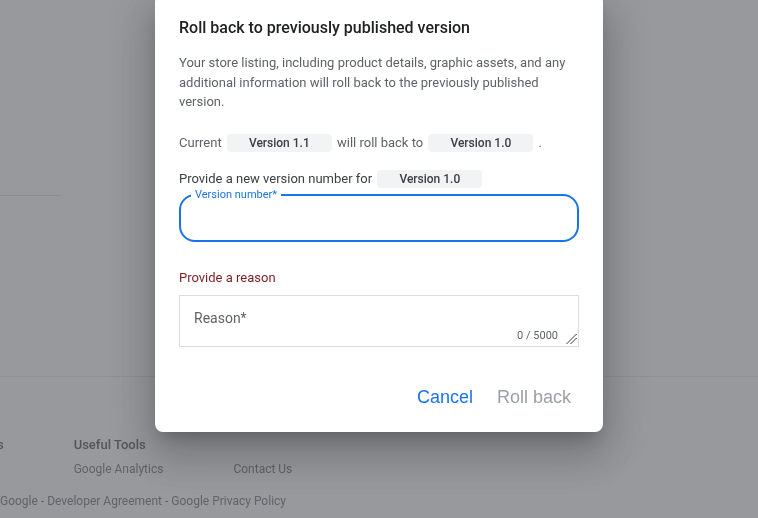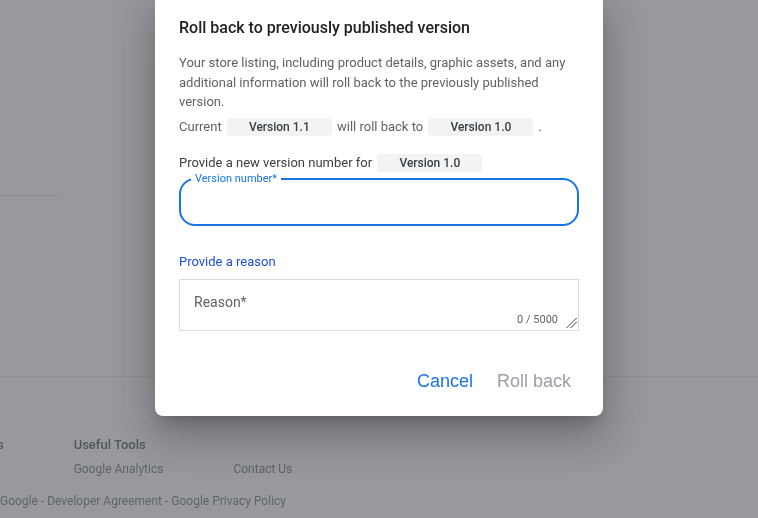--- a/index.html
+++ b/index.html
@@ -96,21 +96,21 @@
     .modal-title {
       font-size: 16px;
       font-weight: 500;
       color: #202124;
       margin-bottom: 16px;
     }
     .modal-description {
       font-size: 13px;
       color: #5f6368;
       line-height: 1.5;
-      margin-bottom: 6px;
+      margin-bottom: 22px;
     }
     .rollback-line {
       font-size: 13px;
       color: #5f6368;
       margin-bottom: 18px;
     }
     .version-chip {
       display: inline-block;
       background: #f1f3f4;
       color: #3c4043;
@@ -147,21 +147,21 @@
       width: 100%;
       height: 100%;
       border: none;
       outline: none;
       padding: 0 14px;
       font-size: 14px;
       background: transparent;
     }
     .reason-label {
       font-size: 13px;
-      color: #1d4ed8;
+      color: #7f1d1d;
       margin-bottom: 10px;
     }
     .reason-field {
       border: 1px solid #dadce0;
       border-radius: 0;
       position: relative;
       height: 52px;
       margin-bottom: 24px;
     }
     .reason-field textarea {

